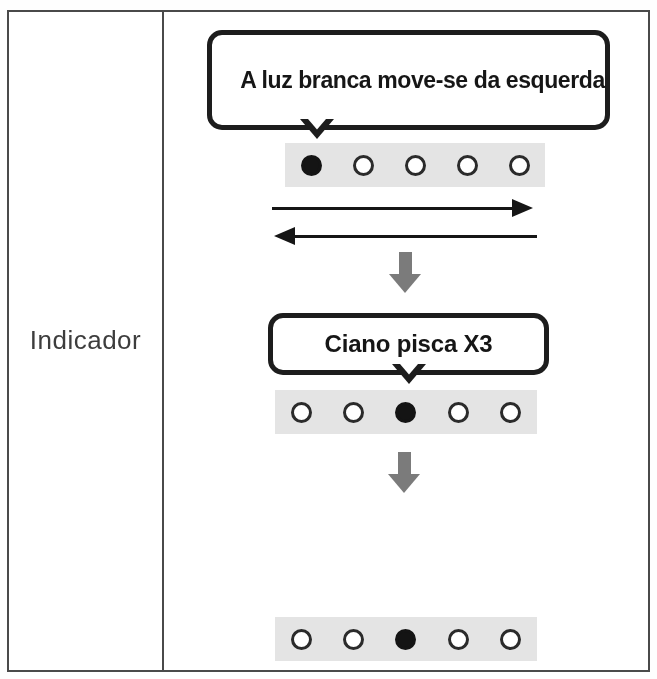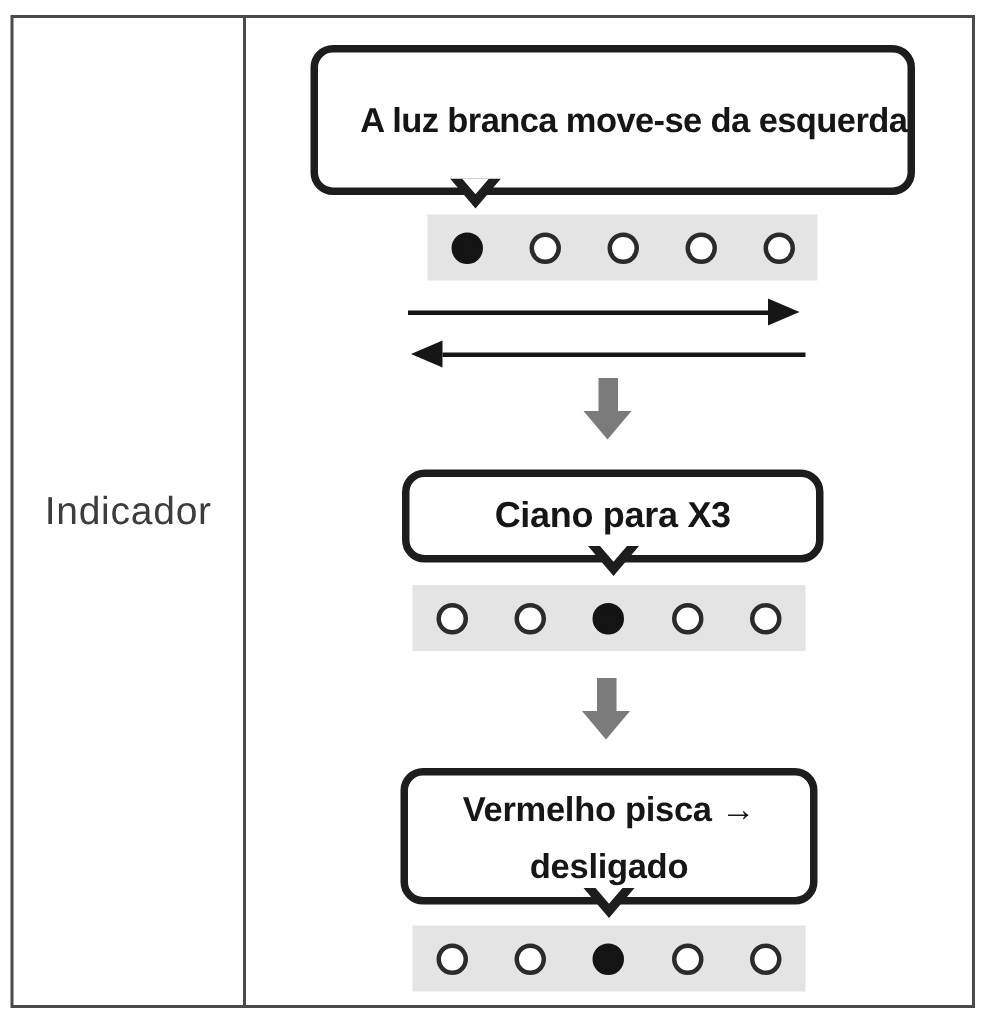--- a/index.html
+++ b/index.html
@@ -105,48 +105,40 @@
     <div class="head-left"></div>
     <div class="sweep-line"></div>
   </div>
 
   <div class="down-arrow down-1">
     <div class="down-stem"></div>
     <div class="down-head"></div>
   </div>
 
   <div class="bubble bubble-2">
-    <span>Ciano para X3</span>
+    <span>Ciano pisca X3</span>
     <svg class="tail tail-center" width="40" height="22" viewBox="0 0 40 22">
       <path d="M3 0 L20 20 L37 0 Z" fill="#1d1d1d"></path>
       <path d="M11 0 L20 10.5 L29 0 Z" fill="#ffffff"></path>
     </svg>
   </div>
 
   <div class="led-strip strip-2">
       <span class="led"></span>
       <span class="led"></span>
       <span class="led on"></span>
       <span class="led"></span>
       <span class="led"></span>
     </div>
 
   <div class="down-arrow down-2">
     <div class="down-stem"></div>
     <div class="down-head"></div>
   </div>
 
-  <div class="bubble bubble-3">
-    <span>Vermelho pisca →</span>
-    <span>desligado</span>
-    <svg class="tail tail-center" width="40" height="22" viewBox="0 0 40 22">
-      <path d="M3 0 L20 20 L37 0 Z" fill="#1d1d1d"></path>
-      <path d="M11 0 L20 10.5 L29 0 Z" fill="#ffffff"></path>
-    </svg>
-  </div>
 
   <div class="led-strip strip-3">
       <span class="led"></span>
       <span class="led"></span>
       <span class="led on"></span>
       <span class="led"></span>
       <span class="led"></span>
     </div>
 
 </div>

